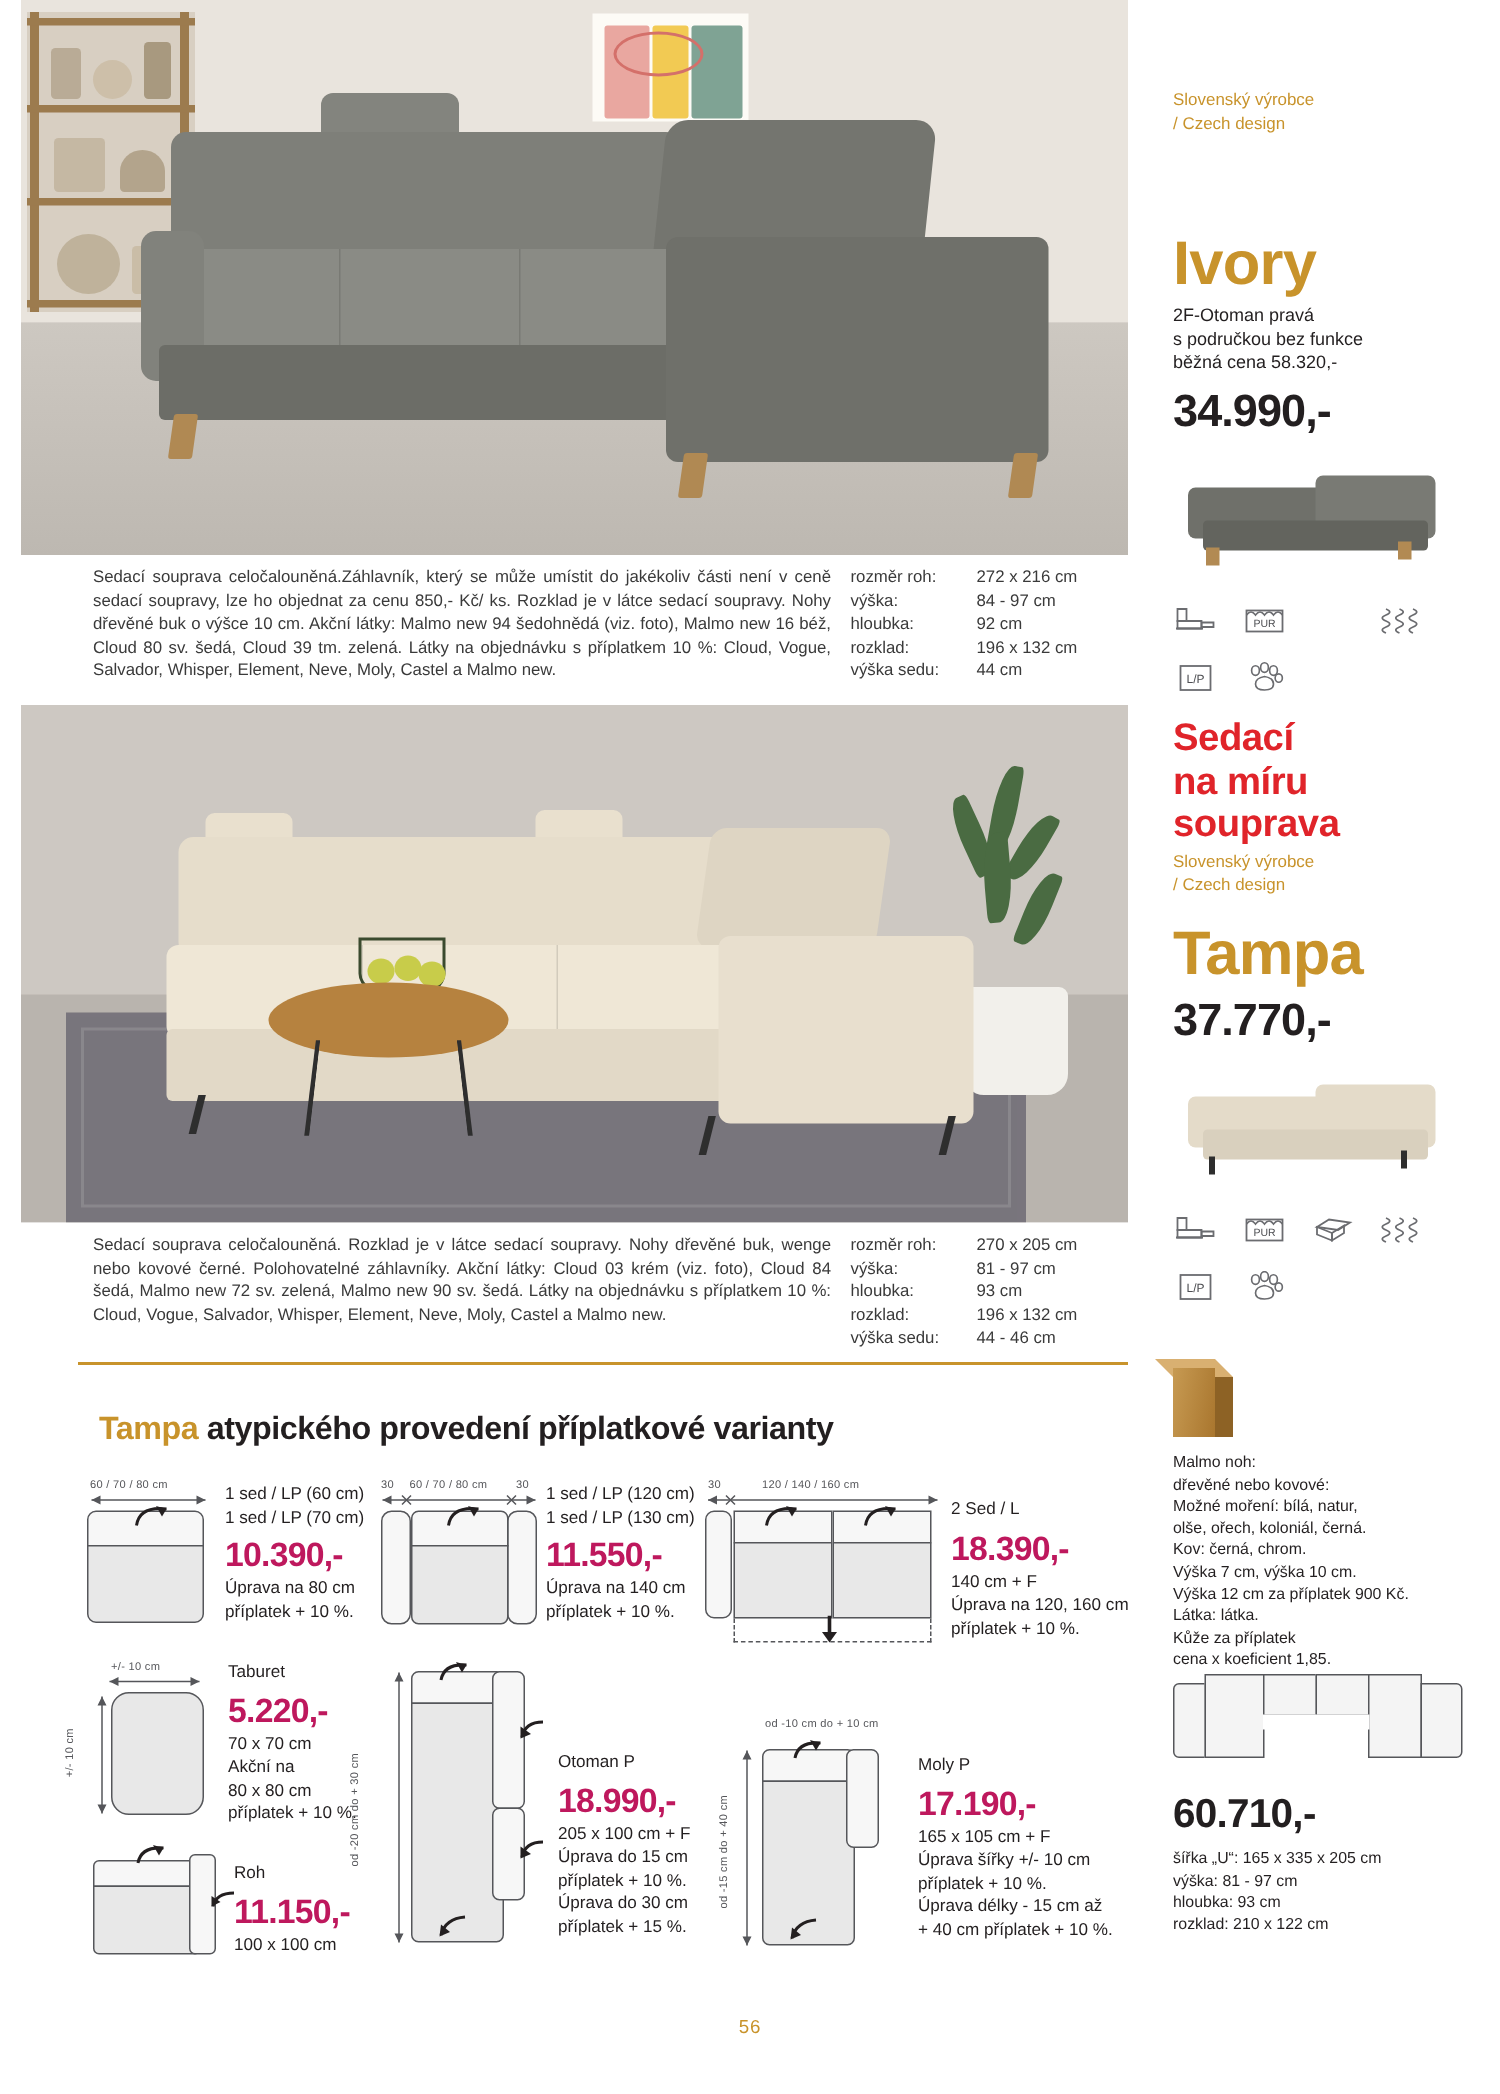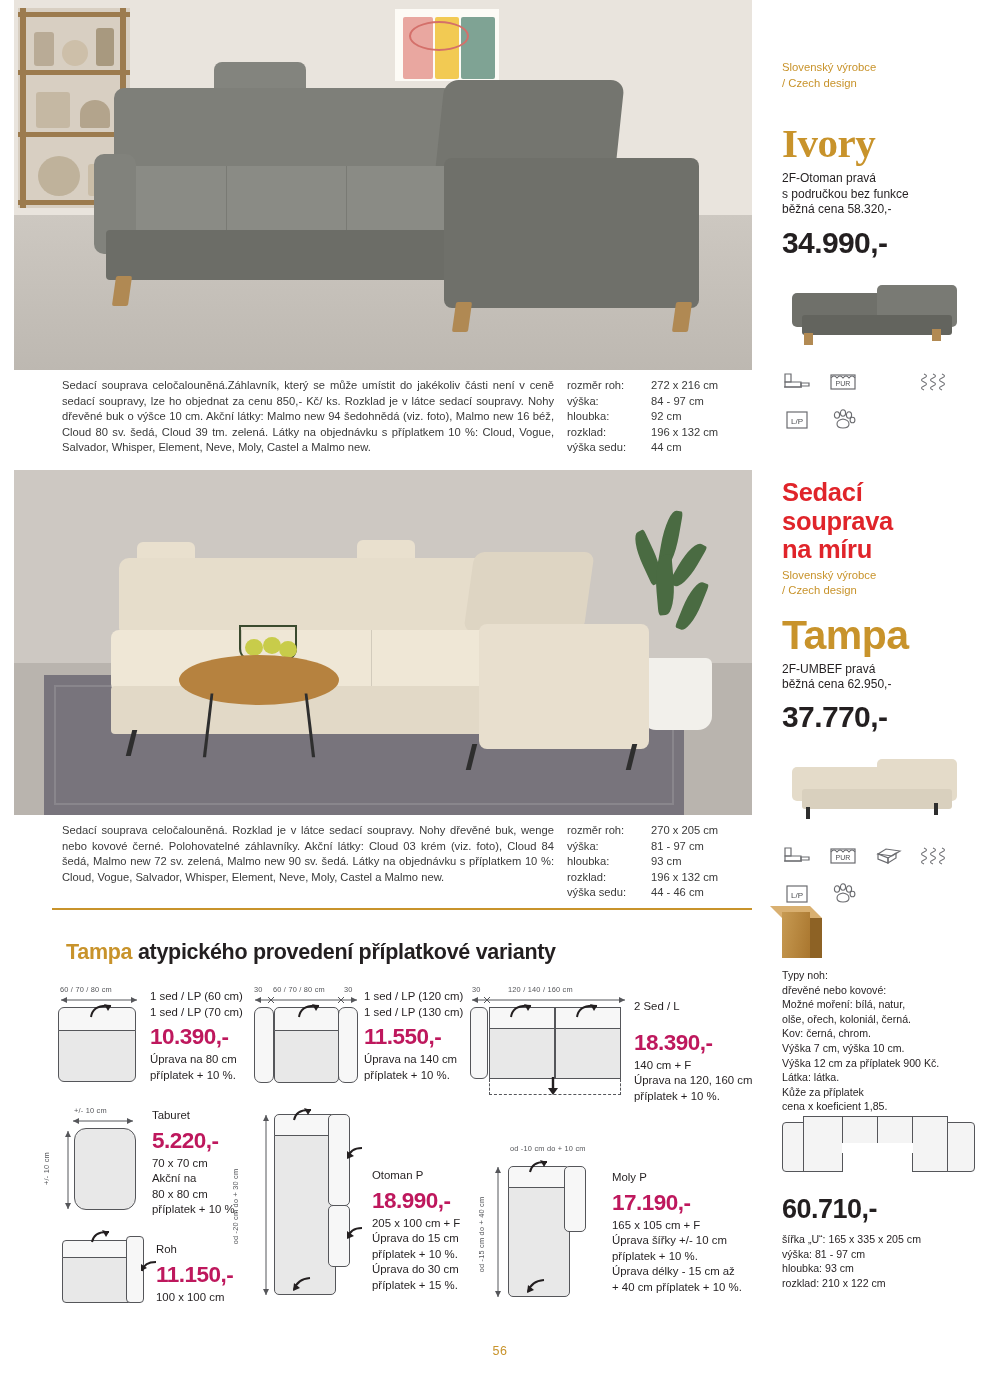--- a/index.html
+++ b/index.html
@@ -243,21 +243,21 @@
           </tbody>
       </table>
     </div>
   </div>
 
   <div class="rcol" style="top:60px;">
     <div class="origin">
       <div>Slovenský výrobce</div>
       <div>/ Czech design</div>
     </div>
-    <div class="brandgold" style="margin-top:30px;font-family:Liberation Serif, serif;">Ivory</div>
+    <div class="brandgold" style="margin-top:62px;">Ivory</div>
     <div class="sub" style="margin-top:6px;">
       <div>2F-Otoman pravá</div>
       <div>s područkou bez funkce</div>
       <div>běžná cena 58.320,-</div>
     </div>
     <div class="price" style="margin-top:7px;">34.990,-</div>
 
     <div class="thumb" style="margin-top:18px;">
       <div class="b1"></div>
         <div class="b2"></div>
@@ -380,32 +380,28 @@
               <td class="v">44 - 46 cm</td>
             </tr>
           </tbody>
       </table>
     </div>
   </div>
 
   <div class="rcol" style="top:478px;">
     <div class="brandred">
       <div>Sedací</div>
+      <div>na míru</div>
       <div>souprava</div>
-      <div>na míru</div>
     </div>
     <div class="origin" style="margin-top:4px;">
       <div>Slovenský výrobce</div>
       <div>/ Czech design</div>
     </div>
     <div class="brandgold" style="margin-top:14px;">Tampa</div>
-    <div class="sub" style="margin-top:5px;">
-      <div>2F-UMBEF pravá</div>
-      <div>běžná cena 62.950,-</div>
-    </div>
     <div class="price" style="margin-top:6px;">37.770,-</div>
 
     <div class="thumb thumbB" style="margin-top:18px;">
       <div class="b1"></div>
         <div class="b2"></div>
         <div class="b3"></div>
       <div class="lg" style="left:24px;top:54px"></div>
       <div class="lg" style="left:152px;top:50px"></div>
     </div>
 
@@ -463,21 +459,21 @@
     </div>
   </div>
 
   <div class="rcol" style="top:906px;">
     <div class="legsample">
       <div class="f3"></div>
         <div class="f1"></div>
         <div class="f2"></div>
     </div>
     <div class="legtext" style="margin-top:10px;">
-      <div>Typy noh:</div>
+      <div>Malmo noh:</div>
       <div id="legs-lines">
           <div>dřevěné nebo kovové:</div>
           <div>Možné moření: bílá, natur,</div>
           <div>olše, ořech, koloniál, černá.</div>
           <div>Kov: černá, chrom.</div>
           <div>Výška 7 cm, výška 10 cm.</div>
           <div>Výška 12 cm za příplatek 900 Kč.</div>
           <div>Látka: látka.</div>
           <div>Kůže za příplatek</div>
           <div>cena x koeficient 1,85.</div>
@@ -586,21 +582,21 @@
           <path d="M23 5 l-7 -2 l4 7z" fill="#231f20"></path>
         </svg>
         <div style="position:absolute;left:19px;top:94px;width:132px;height:16px;border:1.2px dashed #55565a;border-top:none;"></div>
         <svg style="position:absolute;left:76px;top:92px;" width="14" height="20">
           <path d="M7 0 v12" stroke="#231f20" stroke-width="2.4"></path>
           <path d="M7 18 l-5 -7 h10z" fill="#231f20"></path>
         </svg>
       </div>
       <div style="position:absolute;left:164px;top:14px;width:120px;">
         <div class="vlabel">2 Sed / L</div>
-        <div class="vprice" style="margin-top:14px">18.390,-</div>
+        <div class="vprice" style="margin-top:4px">18.390,-</div>
         <div class="vnote" style="margin-top:2px">140 cm + F</div>
         <div class="vnote">Úprava na 120, 160 cm</div>
         <div class="vnote">příplatek + 10 %.</div>
       </div>
     </div>
 
     <div class="vcard" style="left:52px; top:198px; width:200px;">
       <div style="position:relative;width:96px;height:112px;">
         <div class="dimlbl" style="position:absolute;left:22px;top:0;">+/- 10 cm</div>
         <svg style="position:absolute;left:18px;top:11px;" width="66" height="8">

